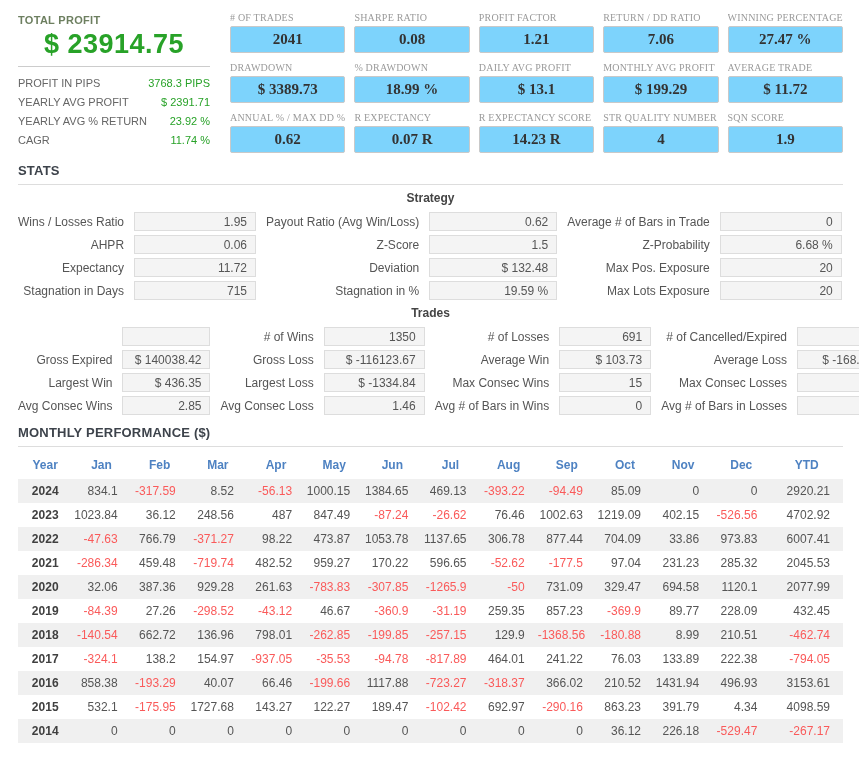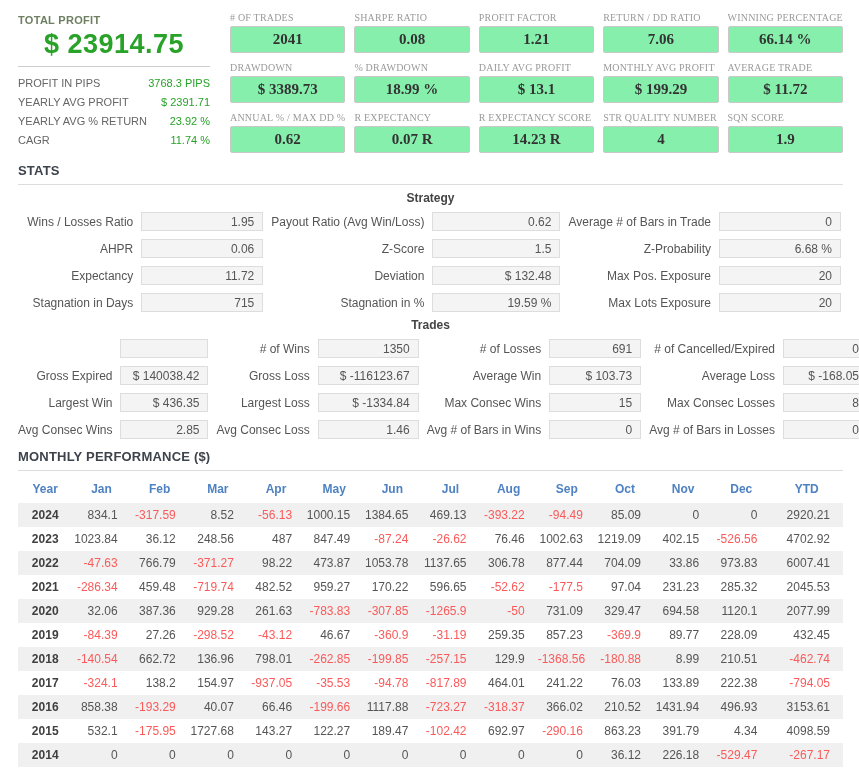--- a/index.html
+++ b/index.html
@@ -12,30 +12,30 @@
   .summary { width:192px; margin-right:20px; flex-shrink:0; }
   .summary-title { font-size:11px; font-weight:bold; color:#6d7f60; letter-spacing:.3px; padding-top:2px; }
   .summary-big { font-size:27px; font-weight:bold; color:var(--green); text-align:center; margin:3px 0 6px; letter-spacing:.5px; }
   .summary-divider { border-top:1px solid #ccc; margin-bottom:7px; }
   .sum-row { display:flex; justify-content:space-between; line-height:19px; font-size:11px; }
   .sum-row .lbl { color:#666; }
   .sum-row .val { color:var(--green); }
 
   .metrics { flex:1; display:grid; grid-template-columns:repeat(5,1fr); column-gap:9px; row-gap:9px;font-family:Liberation Serif, serif; }
   .metric .mlbl { font-size:10px; color:#9a9a9a; letter-spacing:.2px; margin-bottom:3px; white-space:nowrap; overflow:hidden; }
-  .metric .mbox { border:1px solid #c9c9c9; border-radius:2px; background:#86efac; text-align:center;
+  .metric .mbox { border:1px solid #c9c9c9; border-radius:2px; background:#7dd3fc; text-align:center;
                   font-size:15px; font-weight:bold; color:#333; padding:4px 0; }
 
   
   .section-heading { font-size:13px; font-weight:bold; color:#3d434b; letter-spacing:.2px; margin-top:10px; }
   .rule { border-top:1px solid #ddd; margin:6px 0 4px; }
   .group-title { text-align:center; font-weight:bold; color:#444; font-size:12px; margin:6px 0 7px; }
 
   
-  .stat-grid { row-gap:4px; column-gap:10px; margin:0 2px 6px 0; display:grid; align-items:center;gap:8px; }
+  .stat-grid { row-gap:4px; column-gap:10px; margin:0 2px 6px 0; display:grid; align-items:center; }
   .stat-grid.strategy { grid-template-columns:1fr 122px 1.25fr 128px 1.15fr 122px; }
   .stat-grid.trades   { grid-template-columns:1fr 88px 1fr 101px 1.05fr 92px 1.1fr 85px; }
   .stat-lbl { text-align:right; color:#555; font-size:12px; white-space:nowrap; }
   .stat-box { background:#f4f4f4; border:1px solid #ddd; color:#555; font-size:12px;
               text-align:right; padding:2px 8px; height:19px; line-height:15px; }
 
   
   .monthly-heading { margin-top:10px; }
   table.monthly { width:100%; border-collapse:collapse; table-layout:fixed; margin-top:2px; }
   table.monthly th { color:var(--hblue); font-weight:bold; font-size:12px; text-align:center; padding:7px 4px; }
@@ -88,21 +88,21 @@
         <div class="metric">
           <div class="mlbl">PROFIT FACTOR</div>
           <div class="mbox">1.21</div>
         </div>
         <div class="metric">
           <div class="mlbl">RETURN / DD RATIO</div>
           <div class="mbox">7.06</div>
         </div>
         <div class="metric">
           <div class="mlbl">WINNING PERCENTAGE</div>
-          <div class="mbox">66.14 %</div>
+          <div class="mbox">27.47 %</div>
         </div>
         <div class="metric">
           <div class="mlbl">DRAWDOWN</div>
           <div class="mbox">$ 3389.73</div>
         </div>
         <div class="metric">
           <div class="mlbl">% DRAWDOWN</div>
           <div class="mbox">18.99 %</div>
         </div>
         <div class="metric">

